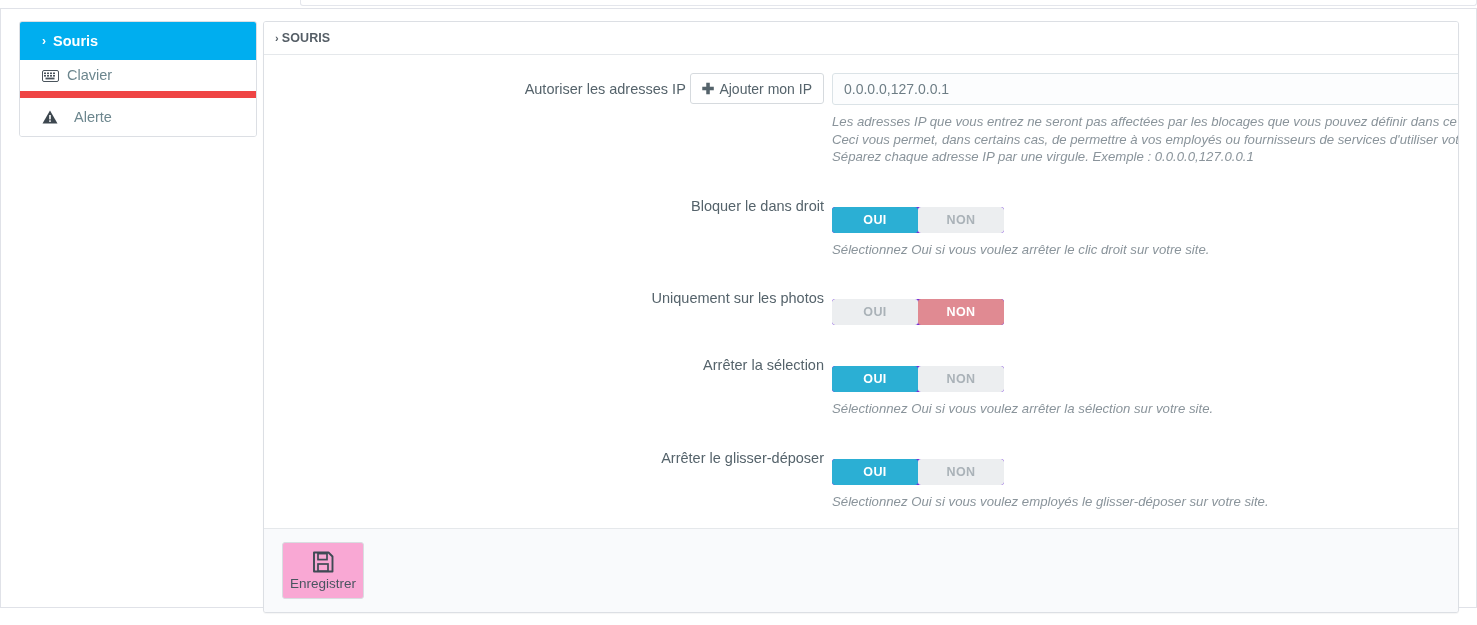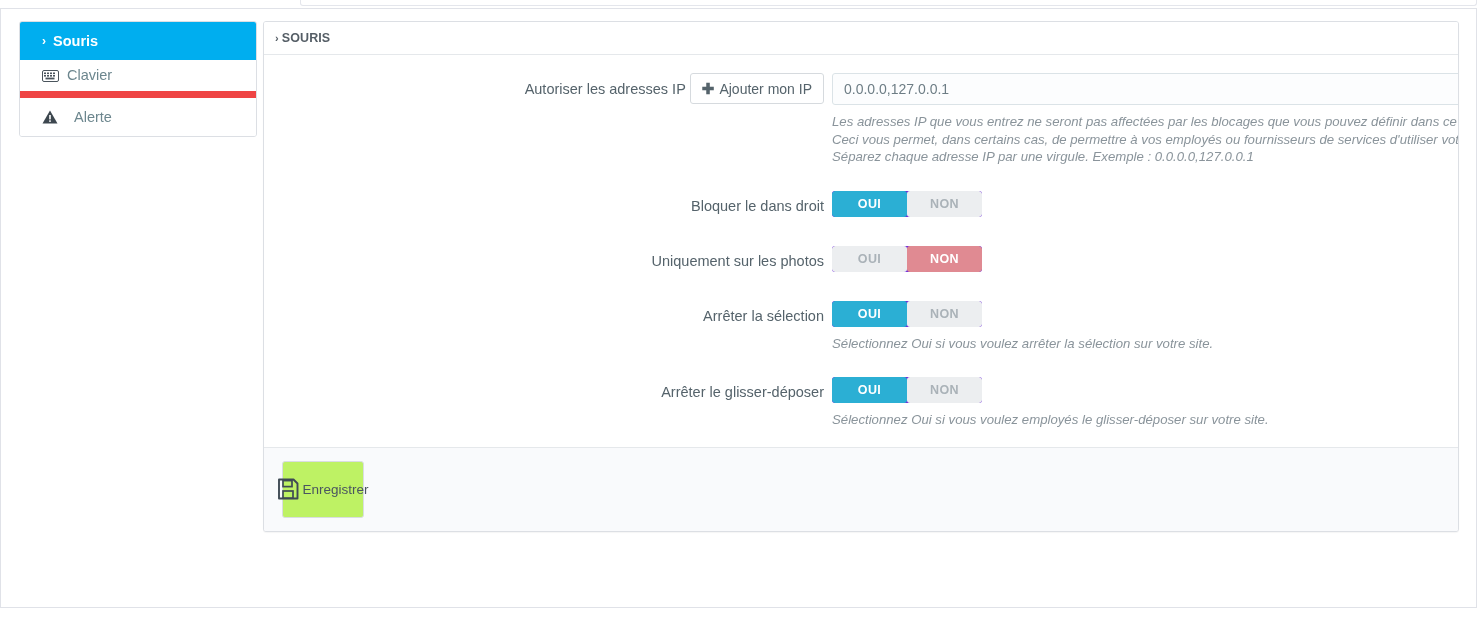--- a/index.html
+++ b/index.html
@@ -175,23 +175,24 @@
     line-height: 17.5px;
   }
   .help-row { white-space: nowrap; }
 
   
   .toggle {
     display: inline-flex;
     border-radius: 3px;
     overflow: hidden;
     border: none;
-    width: 150px;
+    width: 172px;
     height: 26px;
     background: #6d28d9;
+    margin-top: 16px;
   }
   .toggle-half {
     flex: 1 1 50%;
     display: flex;
     align-items: center;
     justify-content: center;
     font-size: 12.5px;
     font-weight: bold;
     letter-spacing: 0.4px;
     cursor: pointer;
@@ -212,25 +213,25 @@
 
   
   .panel-foot {
     border-top: 1px solid #e5e8eb;
     background: #f9fafc;
     padding: 13px 0 13px 18px;
   }
   .btn-save {
     width: 82px;
     height: 57px;
-    background: #bef264;
+    background: #f9a8d4;
     border: 1px solid #d9dde1;
     border-radius: 3px;
     display: flex;
-    flex-direction: row;
+    flex-direction: column;
     align-items: center;
     justify-content: center;
     gap: 3px;
     cursor: pointer;
     color: #4a5560;
     font-size: 13.5px;
     font-family: "Liberation Sans", sans-serif;
   }
   .btn-save svg { display: block; }
 </style>
@@ -311,20 +312,23 @@
 
       <div class="section-gap"></div>
 
       <div class="frow">
         <div class="frow-label">Bloquer le dans droit</div>
         <div class="frow-ctl">
           <div class="toggle">
             <div class="toggle-half on-yes">OUI</div>
             <div class="toggle-half">NON</div>
           </div>
+          <div class="help">
+            <div class="help-row">Sélectionnez Oui si vous voulez arrêter le clic droit sur votre site.</div>
+          </div>
         </div>
       </div>
 
       <div class="section-gap"></div>
 
       <div class="frow">
         <div class="frow-label">Uniquement sur les photos</div>
         <div class="frow-ctl">
           <div class="toggle">
             <div class="toggle-half">OUI</div>

